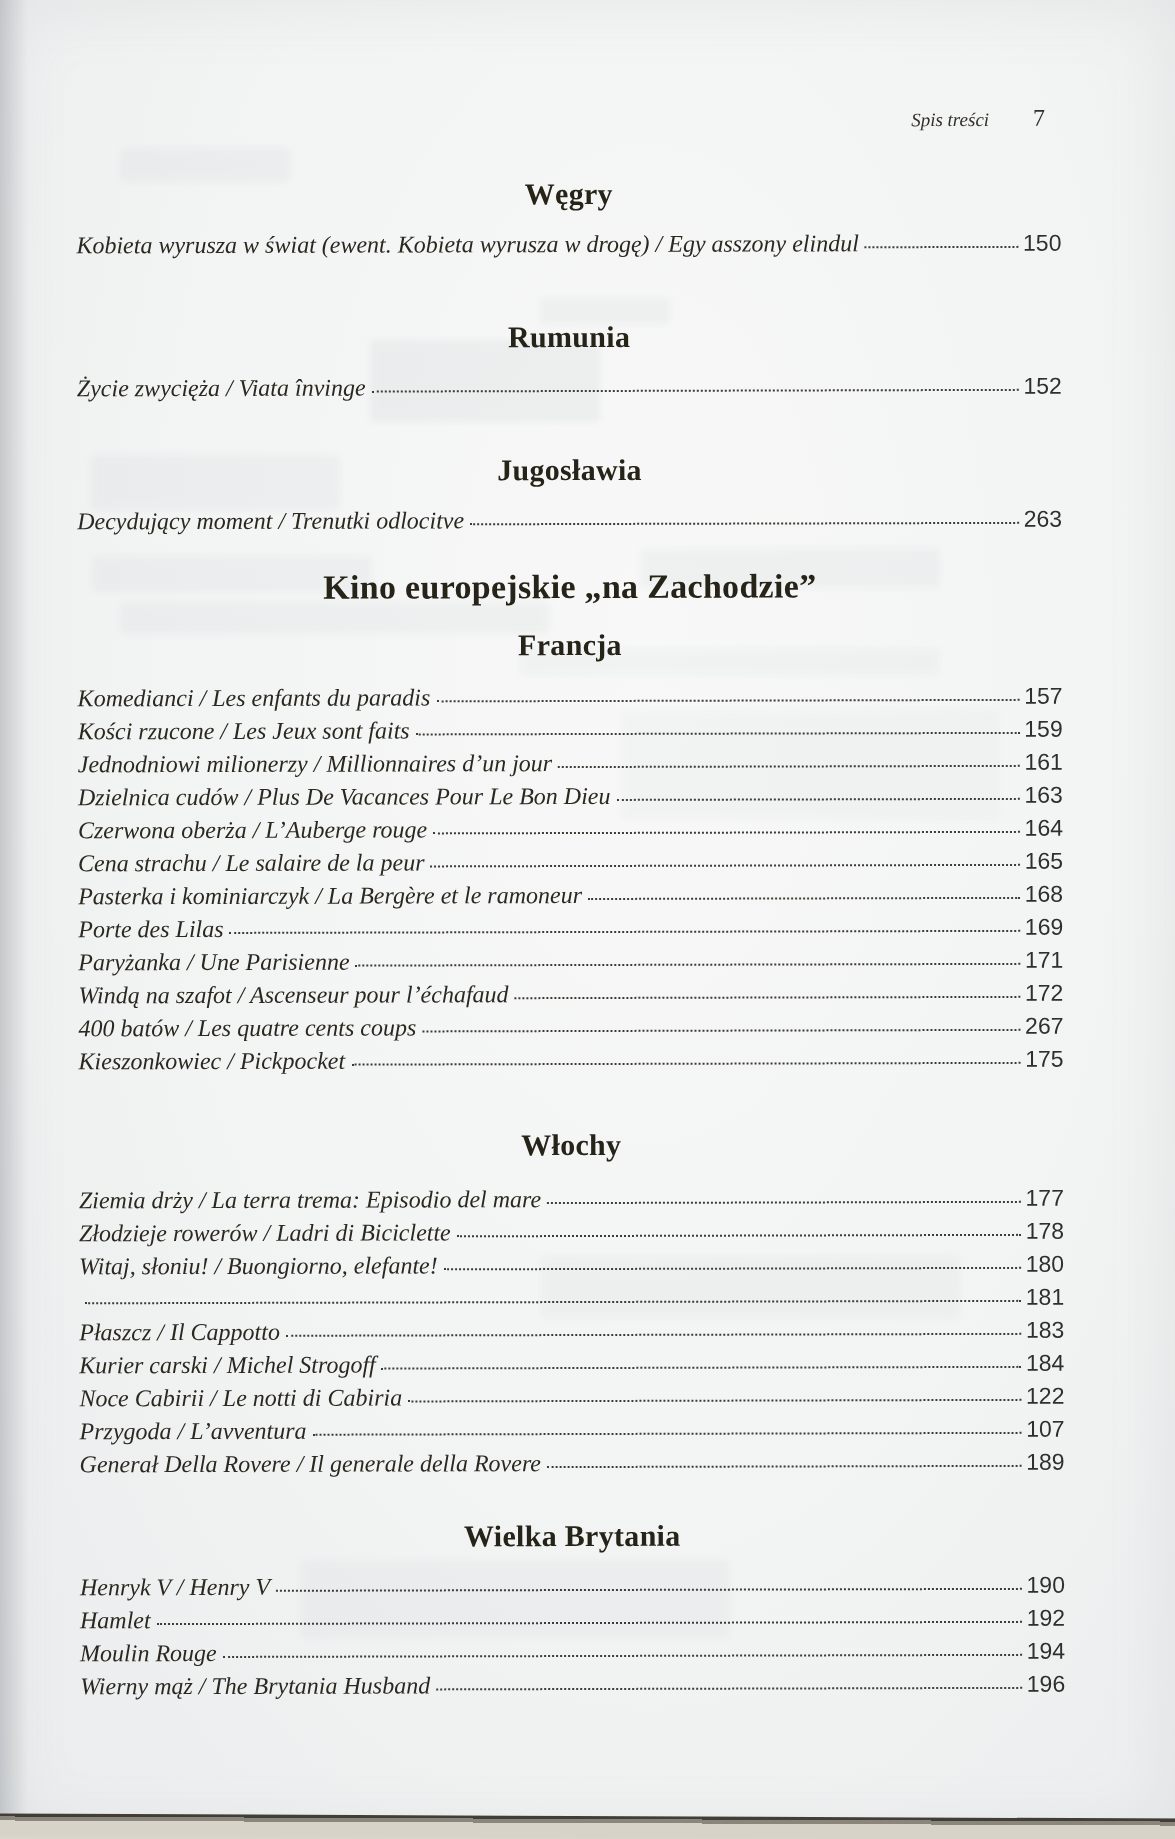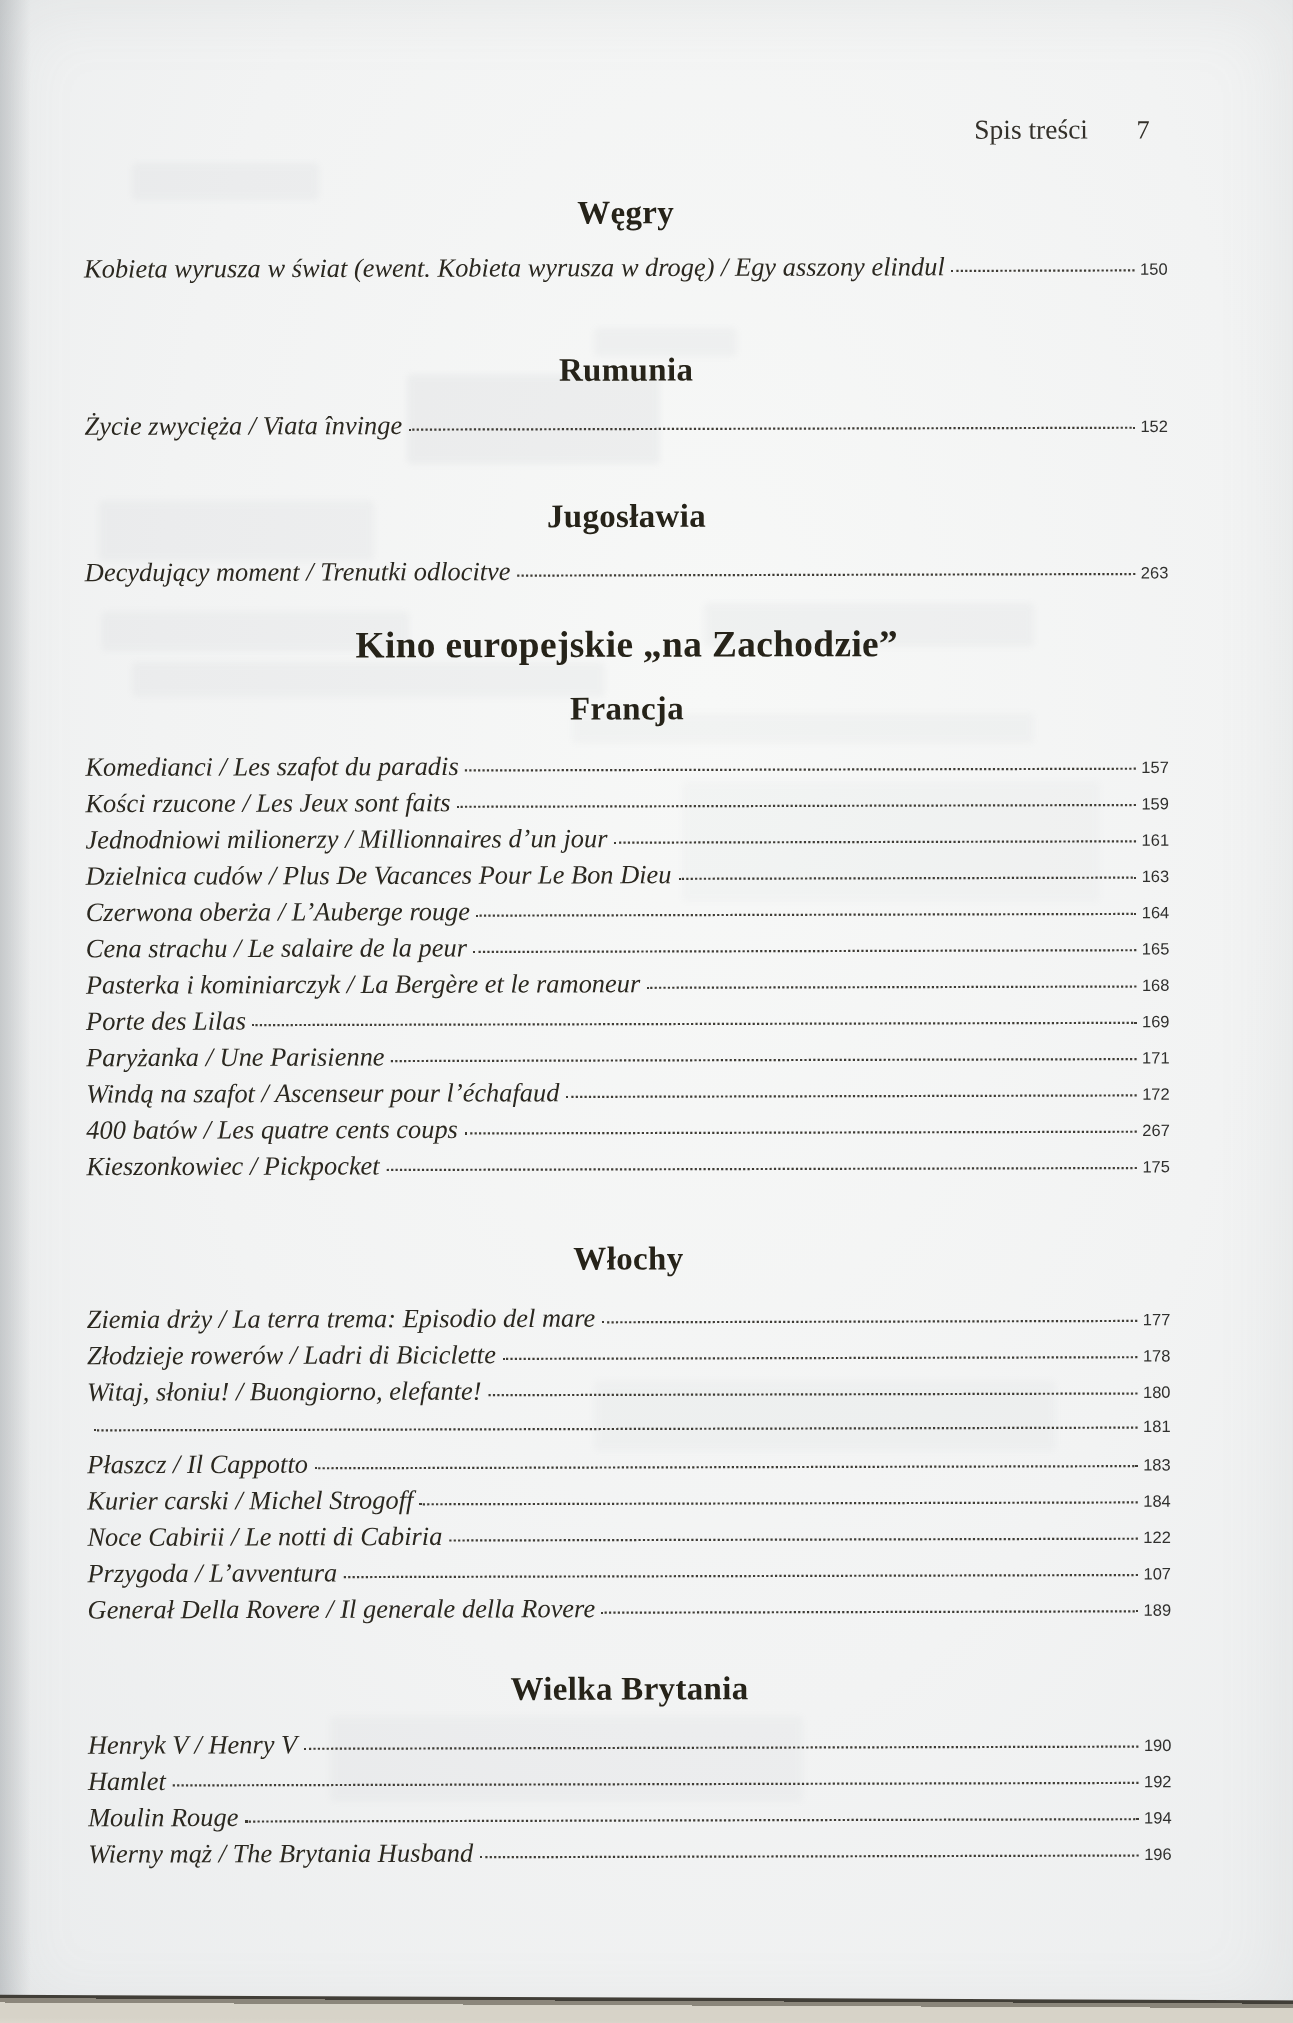--- a/index.html
+++ b/index.html
@@ -40,21 +40,22 @@
   }
   .running-head {
     display: flex;
     justify-content: flex-end;
     align-items: baseline;
     gap: 44px;
     padding-right: 16px;
     height: 32px;
   }
   .running-title {
-    font-size: 25px;
+    font-style: italic;
+    font-size: 19px;
     color: #33302a;
   }
   .running-folio {
     font-size: 24px;
     color: #33302a;
   }
   section { display: block; }
   .heading {
     margin: 0;
     text-align: center;
@@ -89,21 +90,21 @@
   }
   .dot-leader {
     flex: 1 1 auto;
     min-width: 0;
     border-bottom: 2.4px dotted #3e3b34;
     margin: 0 5px 0 6px;
     transform: translateY(-3px);
   }
   .entry-page {
     font-family: "Liberation Sans", sans-serif;
-    font-size: 15px;
+    font-size: 23px;
     color: #2f2f2d;
     white-space: nowrap;
   }
 </style>
 </head>
 <body>
 
 <div class="page" data-name="scanned-page">
 
   <div class="ghost" data-name="bleed-through-artifact" style="left:120px; top:148px; width:170px; height:34px;"></div>
@@ -159,21 +160,21 @@
 
   <section data-name="section-kino-europejskie">
     <h2 class="heading" data-name="section-heading">Kino europejskie „na Zachodzie”</h2>
 
   </section>
 
   <section data-name="section-francja">
     <h2 class="heading" data-name="section-heading">Francja</h2>
     <div class="entries" data-name="section-entries">
   <div class="entry" data-name="toc-entry">
-    <span class="entry-title" data-name="entry-title">Komedianci / Les szafot du paradis</span>
+    <span class="entry-title" data-name="entry-title">Komedianci / Les enfants du paradis</span>
     <span class="dot-leader" data-name="dot-leader"></span>
     <span class="entry-page" data-name="entry-page-number">157</span>
   </div>
 
   <div class="entry" data-name="toc-entry">
     <span class="entry-title" data-name="entry-title">Kości rzucone / Les Jeux sont faits</span>
     <span class="dot-leader" data-name="dot-leader"></span>
     <span class="entry-page" data-name="entry-page-number">159</span>
   </div>
 

